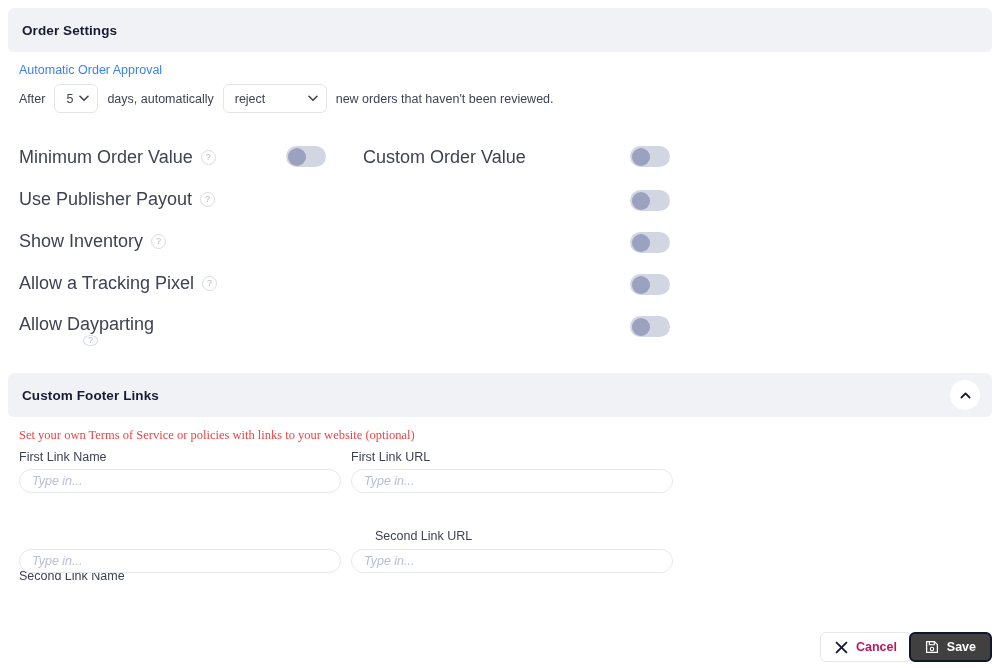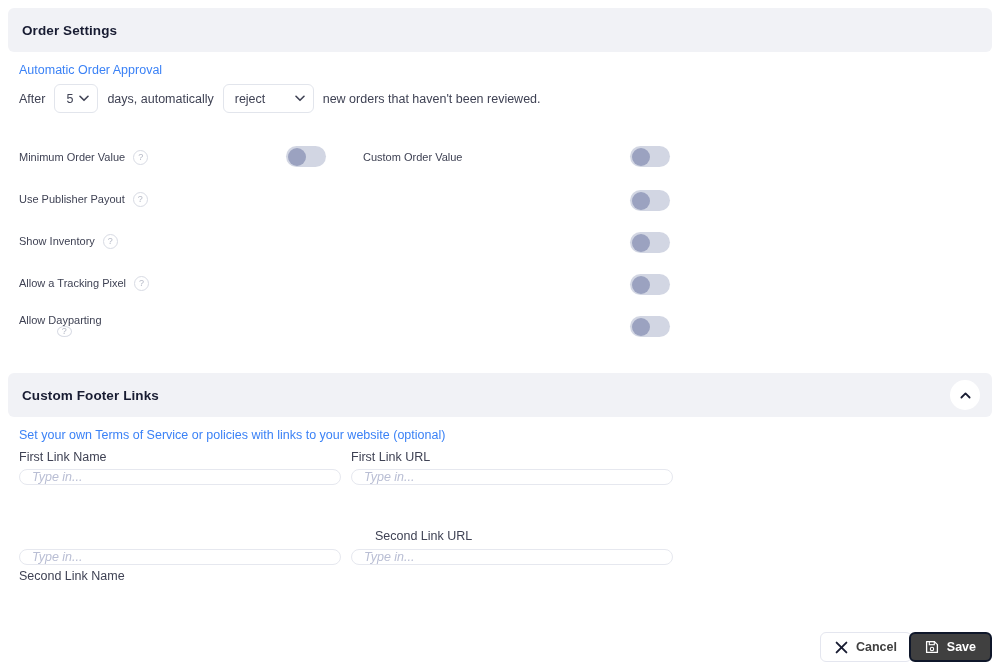--- a/index.html
+++ b/index.html
@@ -89,31 +89,31 @@
     height: 29px;
     cursor: pointer;
     font-size: 12.5px;
     color: #3f4254;
     padding: 0 8px 0 11px;
   }
   .sel .sel-value { flex: 1; }
   .sel .chev { margin-left: 10px; display: flex; align-items: center; }
   .sel-days { width: 44px; }
   .sel-days .chev { margin-left: 6px; }
-  .sel-action { width: 91px; }
+  .sel-action { width: 104px; }
 
   
   .tog-row {
     position: absolute;
     height: 22px;
     display: flex;
     align-items: center;
   }
   .tog-label {
-    font-size: 11px;
+    font-size: 18px;
     color: #3f4254;
     white-space: nowrap;
   }
   .help-icon {
     display: inline-flex;
     align-items: center;
     justify-content: center;
     width: 15px;
     height: 15px;
     border: 1px solid #d8dbe4;
@@ -146,33 +146,34 @@
     border-radius: 50%;
     background: #9ba2c0;
   }
 
   
   .footer-desc {
     position: absolute;
     left: 19px;
     top: 428px;
     font-size: 12.5px;
-    color: #3b82f6;
+    color: #ef4444;
+    font-family: Liberation Serif, serif;
   }
 
   .field-label {
     position: absolute;
     font-size: 12.5px;
     color: #3f4254;
   }
 
   .text-input {
     position: absolute;
     width: 322px;
-    height: 16px;
+    height: 24px;
     border: 1px solid #e6e8ef;
     border-radius: 16px;
     background: #ffffff;
     font-size: 12.5px;
     font-family: "Liberation Sans", sans-serif;
     color: #3f4254;
     padding: 0 12px;
     outline: none;
   }
   .text-input::placeholder {
@@ -193,21 +194,21 @@
     font-weight: bold;
     cursor: pointer;
     font-family: "Liberation Sans", sans-serif;
     padding: 0 14px;
   }
   .btn-cancel {
     right: 88px;
     top: 632px;
     background: #ffffff;
     border: 1px solid #e4e6ef;
-    color: #404040;
+    color: #be185d;
   }
   .btn-save {
     right: 8px;
     top: 632px;
     background: #404040;
     border: 2px solid #0f172a;
     color: #ffffff;
   }
   .btn svg { display: block; }
 </style>

